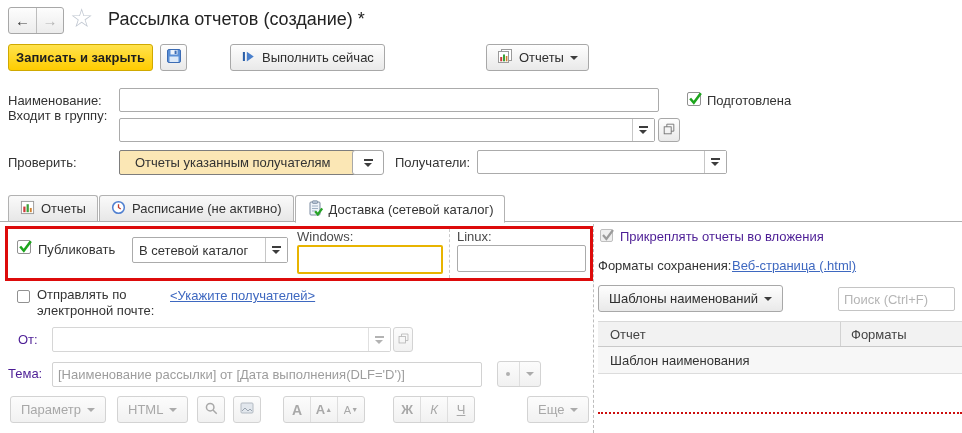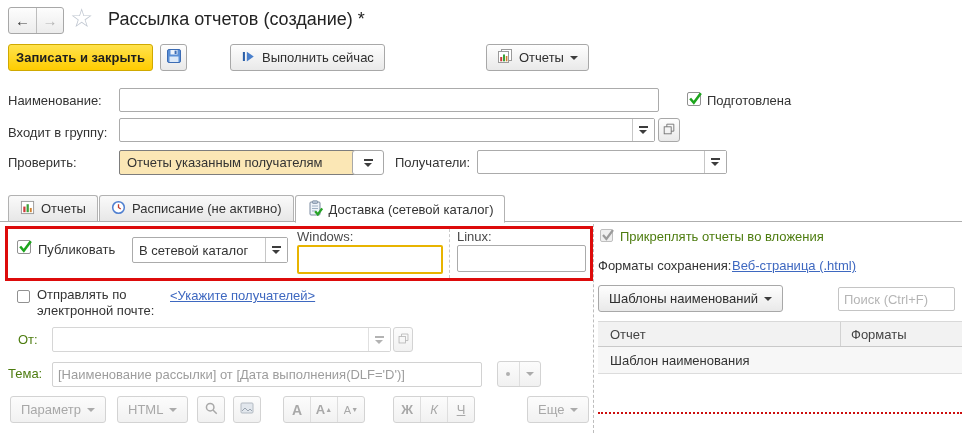--- a/index.html
+++ b/index.html
@@ -1,20 +1,20 @@
 <!DOCTYPE html>
 <html><head>
 <meta charset="utf-8">
 <style>
   html,body{margin:0;padding:0;background:#fff}
   .app{position:relative;width:962px;height:433px;background:#fff;overflow:hidden;
        font-family:"Liberation Sans",sans-serif;font-size:13px;color:#333}
   .abs{position:absolute}
   .lbl{position:absolute;white-space:nowrap}
-  .lbl.dis{color:#4d7c0f}
+  .lbl.dis{color:#4c1d95}
   
   .btn{position:absolute;box-sizing:border-box;display:flex;align-items:center;justify-content:center;gap:6px;
        height:27px;border:1px solid #a8a8a8;border-radius:3px;background:linear-gradient(#fefefe,#e9e9e9);
        color:#2e2e2e;cursor:pointer;padding:0 10px;white-space:nowrap}
   .btn.primary{background:linear-gradient(#ffe24d,#fc0);border-color:#d0a900;font-weight:bold;color:#1e1e1e}
   .btn.dis{color:#a8a8a8;border-color:#d3d3d3;background:linear-gradient(#fcfcfc,#f1f1f1);cursor:default}
   .iconbtn{padding:0}
   
   .tf{position:absolute;box-sizing:border-box;border:1px solid #ababab;border-radius:2px;background:#fff;
       font-family:"Liberation Sans",sans-serif;font-size:13px;padding:0 5px;color:#333;outline:none}
@@ -103,36 +103,36 @@
 
   <div class="lbl" style="left:8px;top:93px">Наименование:</div>
   <input class="tf" style="left: 119px; top: 88px; width: 540px; height: 24px;" value="">
   <div class="cb" style="left:687px;top:92px">
     <svg width="17" height="17" viewBox="0 0 16 16">
         <path d="M3 8l3.4 4L13 3" stroke="#1da51d" stroke-width="2.4" fill="none"></path>
       </svg>
   </div>
   <div class="lbl" style="left:707px;top:93px">Подготовлена</div>
 
-  <div class="lbl" style="left:8px;top:125px">Входит в группу:</div>
+  <div class="lbl" style="left:8px;top:108px">Входит в группу:</div>
   <div class="combo" style="left:119px;top:118px;width:536px;height:24px">
     <div class="ctext"></div>
     <div class="cbtn">
         <span class="dda"></span>
       </div>
   </div>
   <div class="btn iconbtn" style="left:658px;top:118px;width:22px;height:24px">
     <span><svg width="14" height="14" viewBox="0 0 16 16" fill="none" stroke="#6f6f6f">
           <rect x="2.5" y="5.5" width="8" height="8"></rect>
           <path d="M5.5 5.5v-3h8v8h-3"></path>
         </svg></span>
   </div>
 
   <div class="lbl" style="left:8px;top:155px">Проверить:</div>
-  <div class="abs" style="left:119px;top:150px;width:250px;height:25px;box-sizing:border-box;border:1px solid #7d7d7d;border-radius:2px;background:#fbe7b5;display:flex;align-items:center;padding:0 7px;white-space:nowrap">
+  <div class="abs" style="left:119px;top:150px;width:250px;height:25px;box-sizing:border-box;border:1px solid #7d7d7d;border-radius:2px;background:#fbe7b5;display:flex;align-items:center;padding:0 15px;white-space:nowrap">
     <span>Отчеты указанным получателям</span>
   </div>
   <div class="btn iconbtn" style="left:352px;top:150px;width:32px;height:25px;background:#fff">
     <span class="dda"></span>
   </div>
   <div class="lbl" style="left:395px;top:155px">Получатели:</div>
   <div class="combo" style="left:477px;top:150px;width:250px;height:24px">
     <div class="ctext"></div>
     <div class="cbtn">
         <span class="dda"></span>

